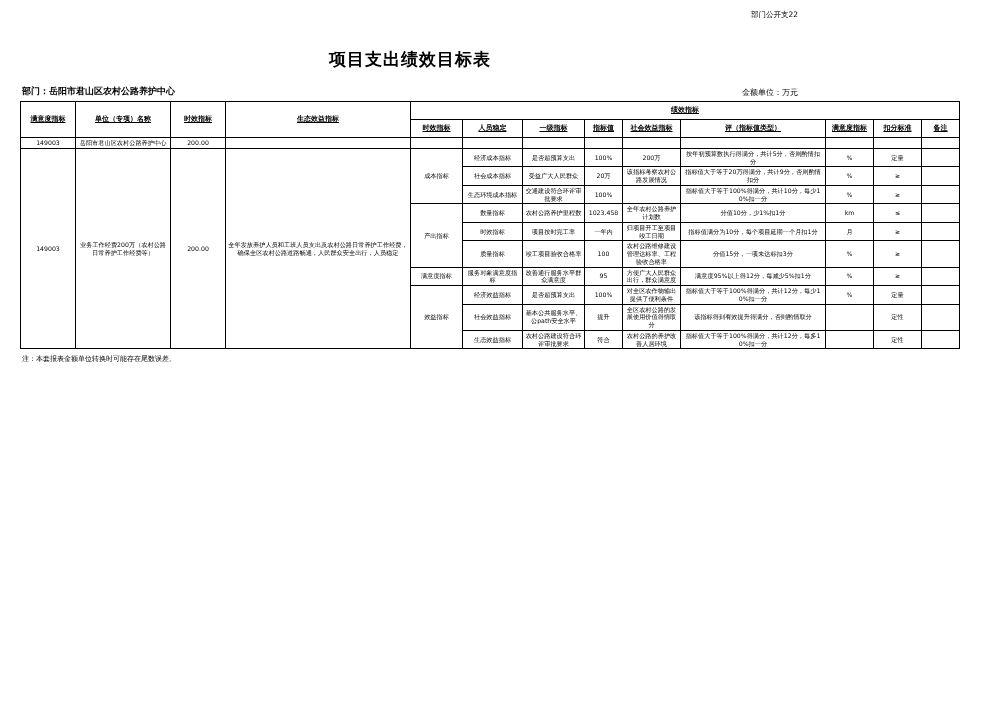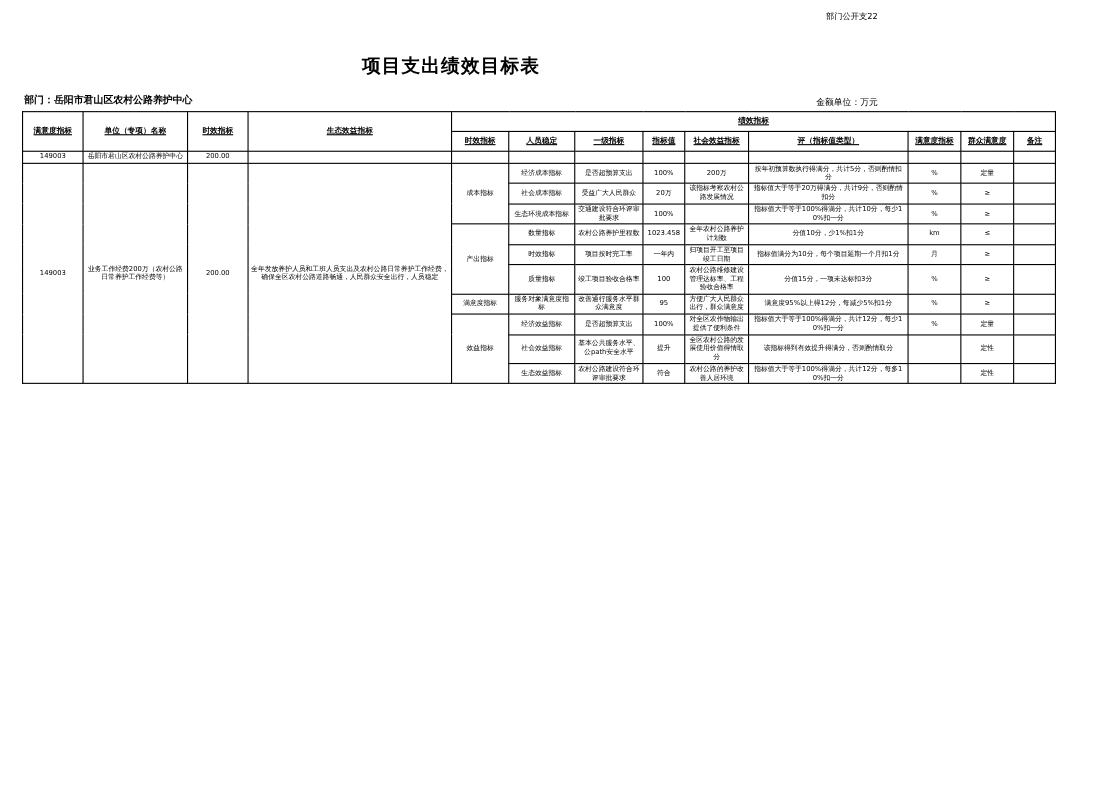--- a/index.html
+++ b/index.html
@@ -126,21 +126,21 @@
         <th colspan="9" class="hdr-group">绩效指标</th>
       </tr>
       <tr>
         <th>时效指标</th>
         <th>人员稳定</th>
         <th>一级指标</th>
         <th>指标值</th>
         <th>社会效益指标</th>
         <th>评（指标值类型）</th>
         <th>满意度指标</th>
-        <th>群众满意度</th>
+        <th>扣分标准</th>
         <th>备注</th>
       </tr>
     </thead>
     <tbody>
 
       <tr>
         <td class="unit-code">149003</td>
         <td class="unit-name cell-left">岳阳市君山区农村公路养护中心</td>
         <td class="amount">200.00</td>
         <td class="goal-text"></td>
@@ -263,14 +263,15 @@
         <td class="cell-num">符合</td>
         <td class="valtxt">农村公路的养护改善人居环境</td>
         <td class="crit">指标值大于等于100%得满分，共计12分，每多10%扣一分</td>
         <td class="meas"></td>
         <td class="type">定性</td>
         <td></td>
       </tr>
     </tbody>
   </table>
 
+  <div class="note">注：本套报表金额单位转换时可能存在尾数误差。</div>
 
 </div>
 
 </body></html>

